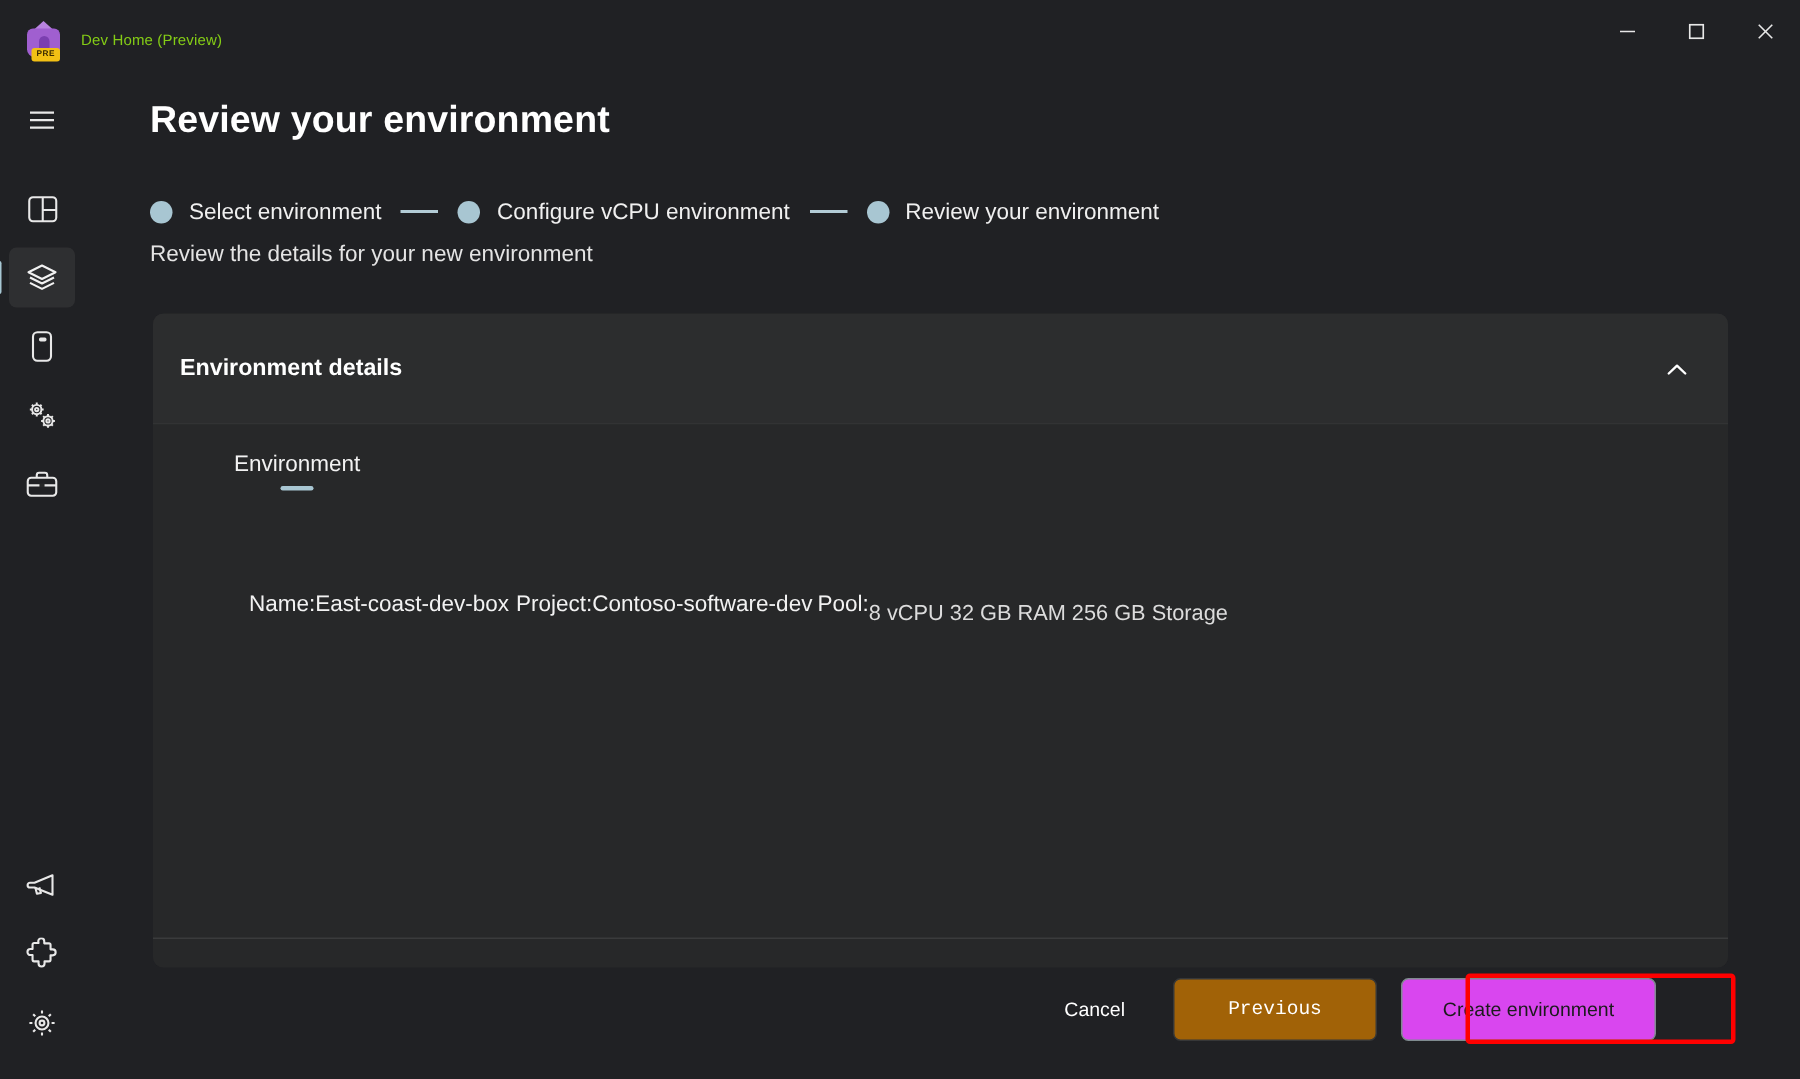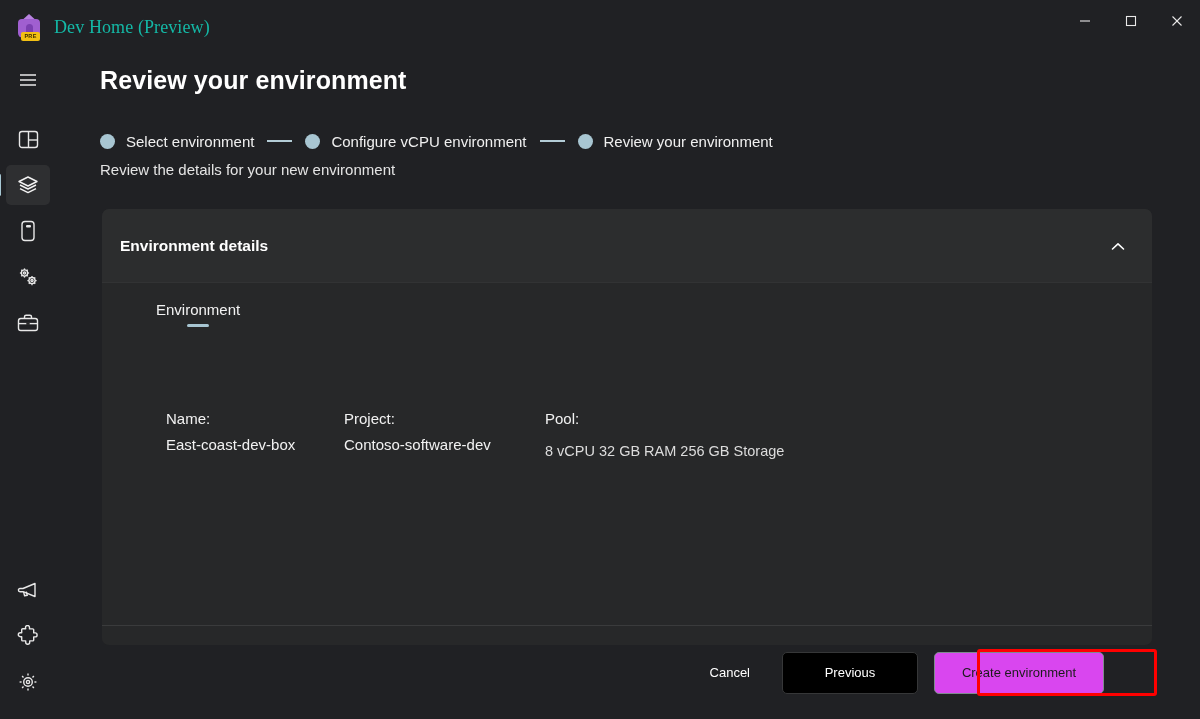--- a/index.html
+++ b/index.html
@@ -74,24 +74,23 @@
     border-radius: 2px;
     color: #3a2a00;
     font-size: 5.5px;
     font-weight: bold;
     line-height: 9px;
     text-align: center;
     letter-spacing: 0.3px;
     font-family: "Liberation Sans", sans-serif;
   }
   .title-text {
-    font-size: 18px;
-    color: #14b8a6;
+    font-size: 10px;
+    color: #84cc16;
     letter-spacing: 0.1px;
-    font-family: Liberation Serif, serif;
   }
 
   .window-controls {
     position: absolute;
     top: 0; right: 0;
     display: flex;
     height: 42px;
   }
   .wc-btn {
     width: 46px;
@@ -270,21 +269,21 @@
     border-radius: 2px;
     background: #a8c6d2;
   }
 
   .fields {
     position: absolute;
     left: 64px;
     top: 111px;
     display: flex;
   }
-  .field { display: flex; flex-direction: column; margin-top: 16px; }
+  .field { display: flex; flex-direction: row; }
   .field.col-name { width: 178px; }
   .field.col-project { width: 201px; }
   .field.col-pool { width: 330px; }
   .field-label {
     font-size: 15px;
     color: #f2f2f2;
     margin-bottom: 9px;
   }
   .field-value {
     font-size: 15px;
@@ -326,25 +325,26 @@
     border-radius: 5px;
     cursor: default;
   }
   .btn-cancel {
     background: transparent;
     color: #ffffff;
     height: 42px;
     padding: 0 16px;
   }
   .btn-previous {
-    background: #000000;
+    background: #a16207;
     color: #ffffff;
     height: 42px;
     width: 136px;
     border: 1px solid #363738;
+    font-family: Liberation Mono, monospace;
   }
   .btn-create {
     background: #d946ef;
     color: #1b1b1b;
     height: 42px;
     width: 170px;
     border: 1px solid #7f8b8f;
   }
 
   .highlight-box {

